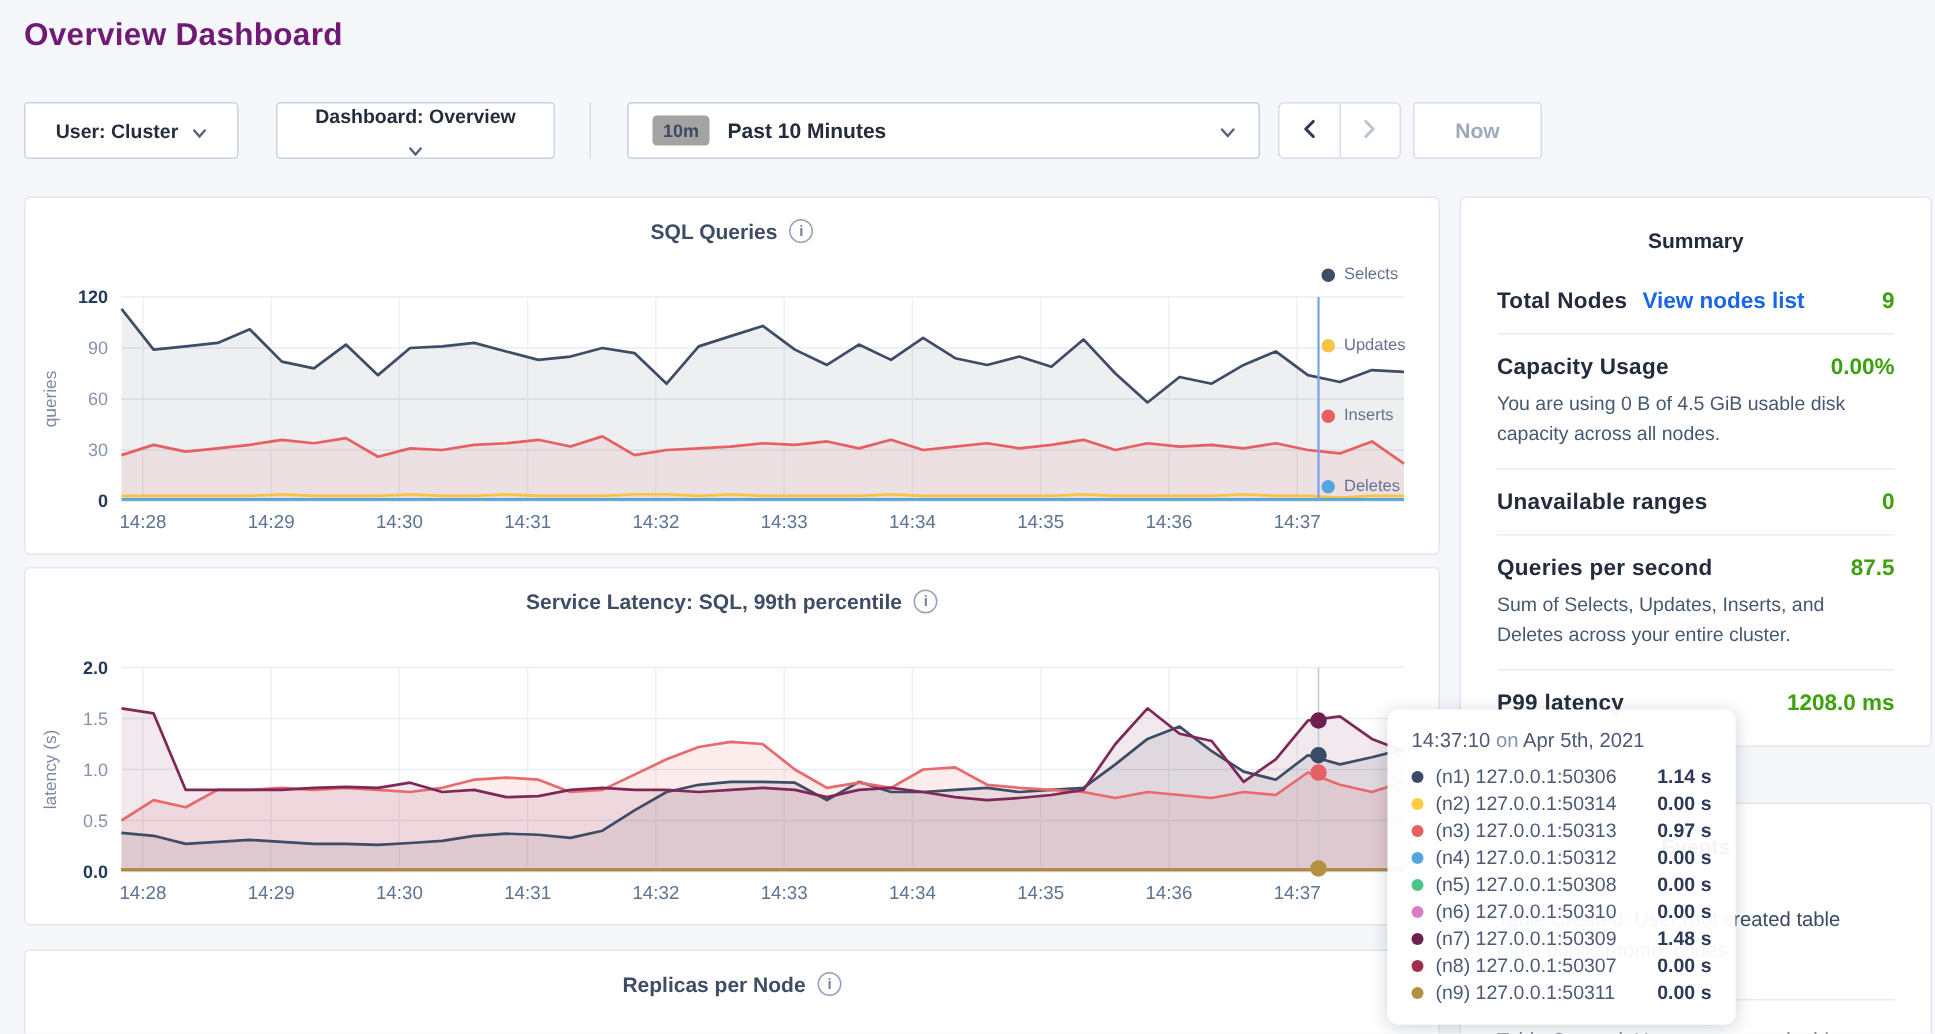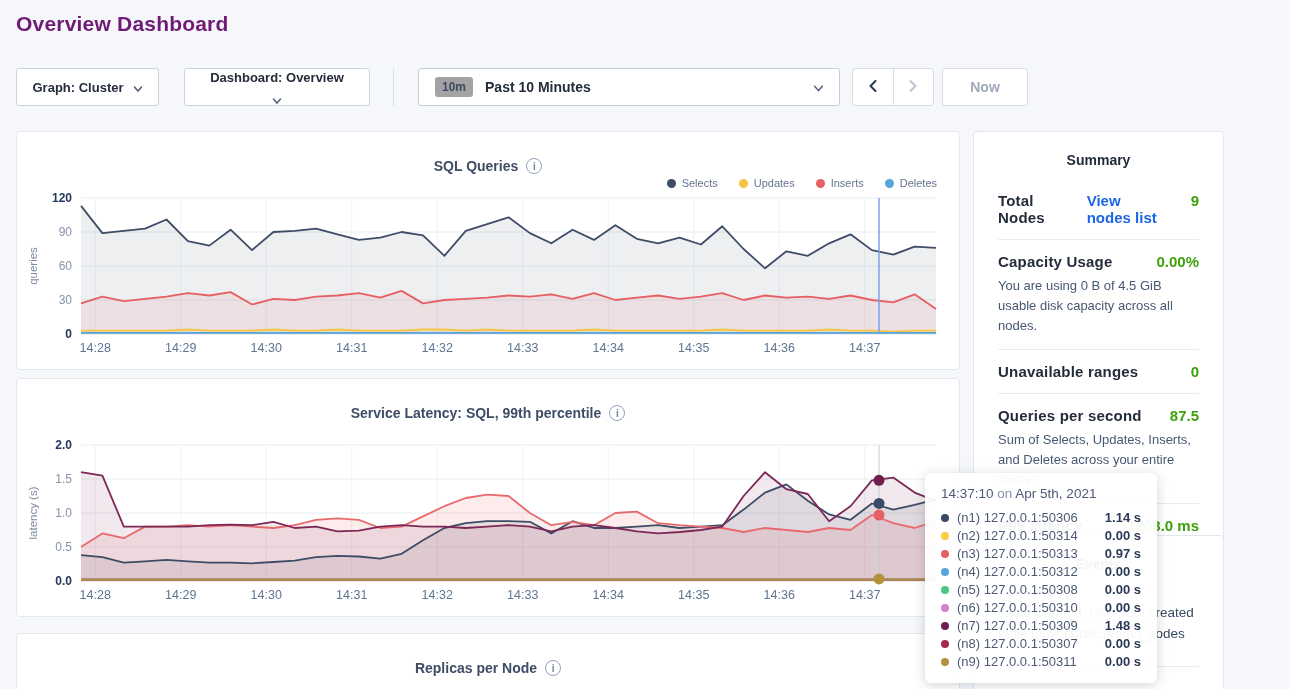--- a/index.html
+++ b/index.html
@@ -32,38 +32,38 @@
   .pager { position:absolute; left:852px; top:0; width:82px; height:38px; border:1px solid #D6DCE8; border-radius:4px; background:#fff; display:flex; }
   .pager button { flex:1; background:none; border:none; display:flex; align-items:center; justify-content:center; cursor:pointer; }
   .pager button:first-child { border-right:1px solid #D6DCE8; }
   .btn-now { left:942px; width:86px; border-color:#D6DCE8; color:#9FA9B8; font-size:14px; }
 
   
   .charts-col { position:absolute; left:16px; top:131px; width:944px; }
   .panel { background:#fff; border:1px solid #E3E8EF; border-radius:4px; position:relative; }
   .chart-panel { width:944px; height:239px; }
   .chart-panel + .chart-panel { margin-top:8px; }
-  .chart-head { position:absolute; top:26px; left:0; right:0; display:flex; align-items:center; justify-content:center; gap:8px; }
+  .chart-head { position:absolute; top:14px; left:0; right:0; display:flex; align-items:center; justify-content:center; gap:8px; }
   .chart-title { font-size:14px; font-weight:bold; color:#3E4C66; }
   .info-icon { width:16px; height:16px; border:1.3px solid #93A2BC; border-radius:50%; color:#6F82A3;
     font-size:10px; font-weight:bold; display:inline-flex; align-items:center; justify-content:center; cursor:pointer; font-style:normal; }
-  .legend { position:absolute; top:45px; right:22px; display:flex; gap:21px; z-index:3; }
+  .legend { position:absolute; top:45px; right:22px; display:flex; gap:35px; z-index:3;flex-direction:column; }
   .legend .li { display:flex; align-items:center; gap:6px; font-size:11px; color:#67748E; }
   .legend .dot { width:9px; height:9px; border-radius:50%; }
   .chart-svg-wrap { position:absolute; left:0; top:50px; width:944px; height:180px; }
   svg text { font-family:"Liberation Sans","DejaVu Sans",sans-serif; }
   .panel-replicas { width:944px; height:120px; margin-top:16px; }
 
   
-  .sidebar { position:absolute; left:973px; top:131px; width:251px; height:558px; }
+  .sidebar { position:absolute; left:973px; top:131px; width:315px; height:558px; }
   .side-panel { position:absolute; left:0; right:0; background:#fff; border:1px solid #E3E8EF; border-radius:4px; padding:16px 24px 20px; }
   .summary-panel { top:0; min-height:362px; }
   .events-panel { top:404px; height:300px; }
   .side-title { text-align:center; font-size:14px; font-weight:bold; color:#242C3B; margin:4px 0 24px; }
-  .sum-row { display:flex; align-items:baseline; gap:26px; }
+  .sum-row { display:flex; align-items:baseline; gap:10px; }
   .sum-label { font-size:15px; font-weight:bold; color:#242C3B; letter-spacing:.2px; }
   .sum-link { font-size:15px; font-weight:bold; color:#1A66E8; cursor:pointer; text-decoration:none; }
   .sum-value { margin-left:auto; font-size:15px; font-weight:bold; color:#3DA10B; }
   .sum-desc { font-size:13px; color:#475872; line-height:20px; margin-top:6px; }
   .sep { border:none; border-top:1px solid #E7ECF2; margin:13px 0; }
   .event-item { font-size:13.5px; color:#394A63; line-height:21px; padding:6px 0 16px; }
   .event-sep { border:none; border-top:1px solid #E7ECF2; margin:6px 0 10px; }
 
   
   .hover-tooltip {
@@ -80,21 +80,21 @@
 </style>
 </head>
 <body>
 
 <div class="page">
 
   <h1 class="page-title">Overview Dashboard</h1>
 
   <div class="toolbar">
     <button class="tb-btn btn-graph">
-      <span>Graph: Cluster</span>
+      <span>User: Cluster</span>
       <span class="chev">
         <svg width="10" height="10" viewBox="0 0 10 10">
             <polyline points="1.5,3 5,7 8.5,3" fill="none" stroke="#55607A" stroke-width="1.6" stroke-linecap="round"></polyline>
           </svg>
       </span>
     </button>
     <button class="tb-btn btn-dash">
       <span>Dashboard: Overview</span>
       <span class="chev">
         <svg width="10" height="10" viewBox="0 0 10 10">

